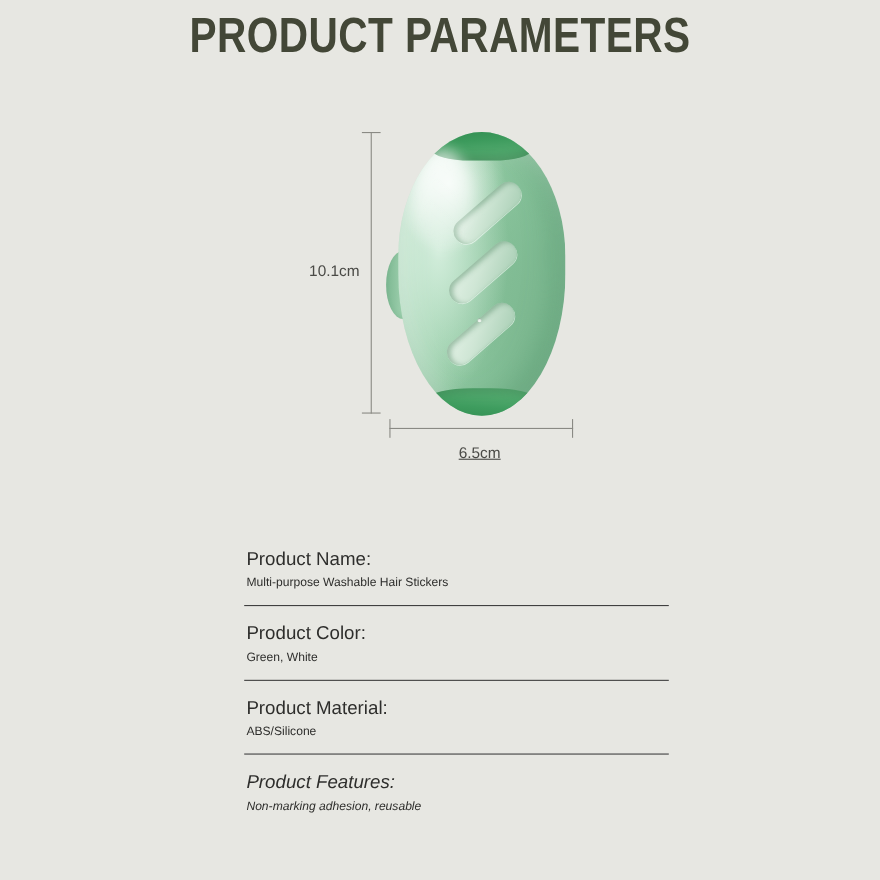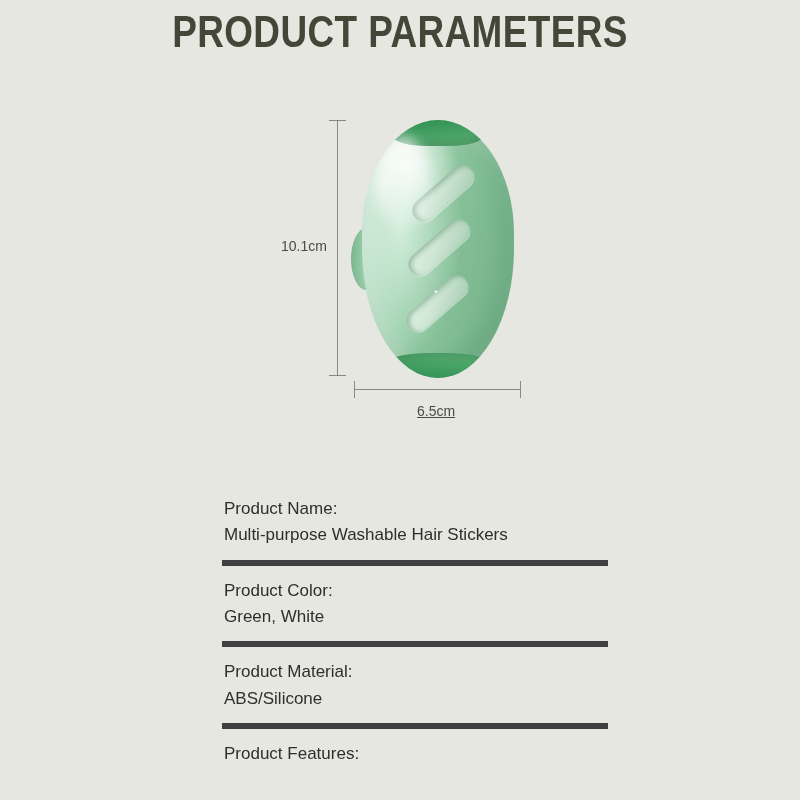--- a/index.html
+++ b/index.html
@@ -170,31 +170,31 @@
 
   
   .spec-table {
     position: absolute;
     left: 222px;
     top: 484px;
     width: 386px;
   }
   .spec-row {
     padding: 12px 0 11px 2px;
-    border-bottom: 6px solid #404040;
-  }
-  .spec-row:last-child { border-bottom: none; }
+    border-bottom: 1px solid #404040;
+  }
+  .spec-row:last-child { border-bottom: none; font-style: italic; }
 
   .spec-key {
     font-size: 17px;
     color: #2e2e2c;
     line-height: 1.55;
   }
   .spec-val {
-    font-size: 17px;
+    font-size: 11px;
     color: #2e2e2c;
     line-height: 1.55;
   }
 </style>
 </head>
 <body>
 
 <div class="page-title">PRODUCT PARAMETERS</div>
 
 <div class="hero">
@@ -236,15 +236,16 @@
     <div class="spec-val">Green, White</div>
   </div>
 
   <div class="spec-row">
     <div class="spec-key">Product Material:</div>
     <div class="spec-val">ABS/Silicone</div>
   </div>
 
   <div class="spec-row">
     <div class="spec-key">Product Features:</div>
+    <div class="spec-val">Non-marking adhesion, reusable</div>
   </div>
 
 </div>
 
 </body></html>

